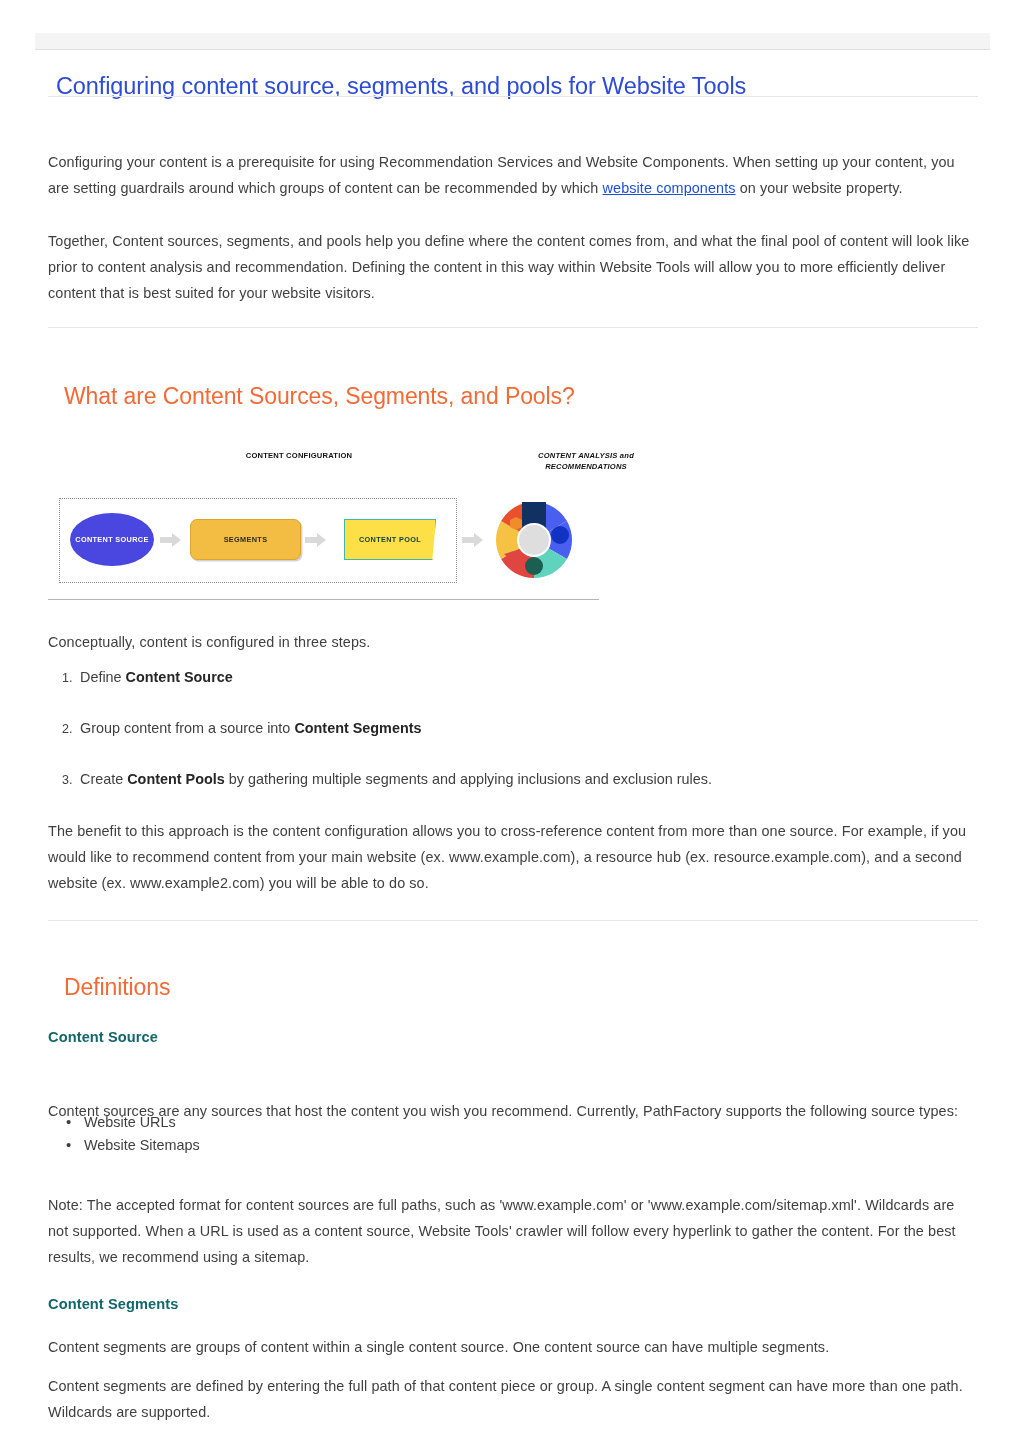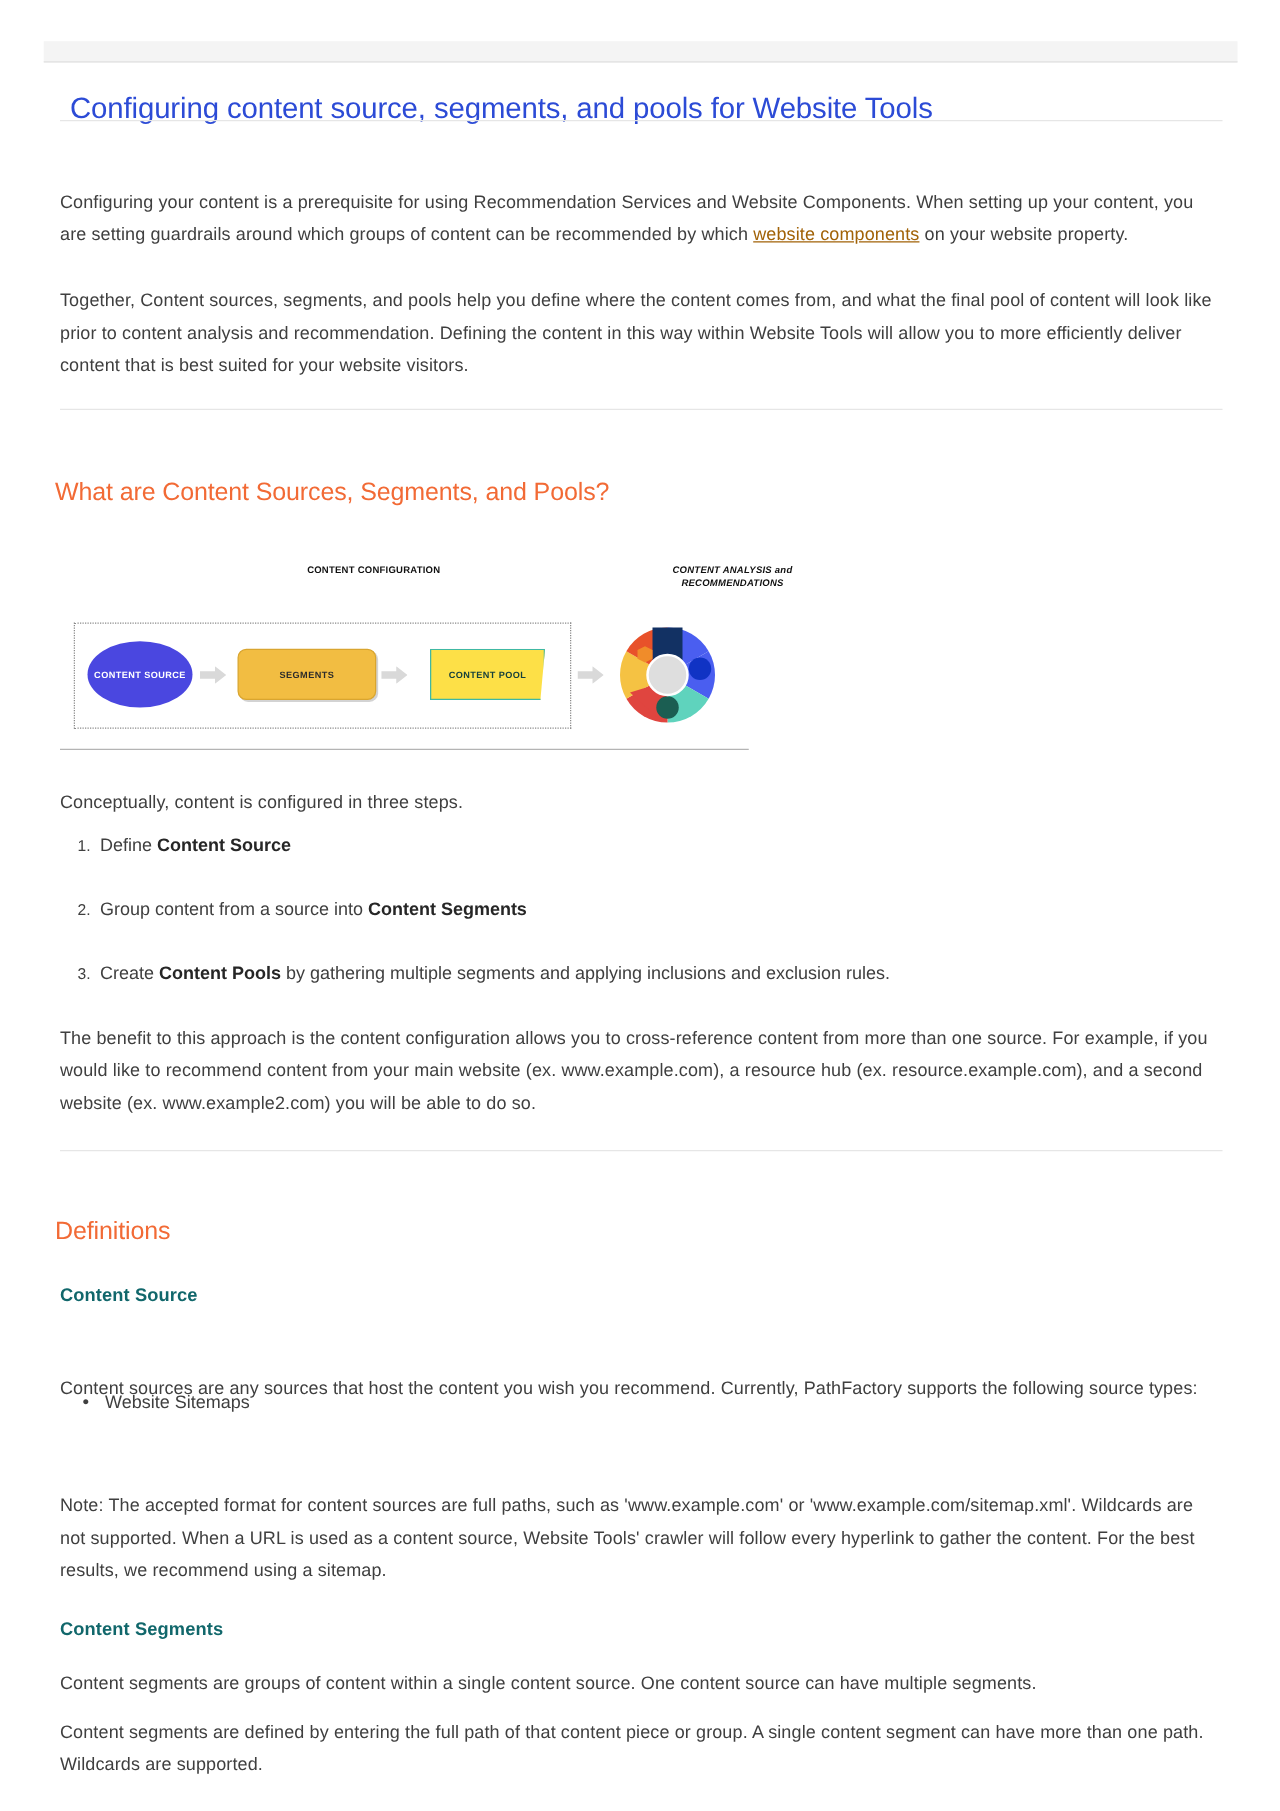--- a/index.html
+++ b/index.html
@@ -56,39 +56,39 @@
     position: absolute;
     width: 930px;
     left: 48px;
     font-size: 14.4px;
     line-height: 26px;
     color: #3f3f3f;
     font-weight: 400;
     letter-spacing: 0.1px;
   }
   a.inline-link {
-    color: #a16207;
+    color: #1d4ed8;
     text-decoration: underline;
   }
 
   
   .divider {
     position: absolute;
     left: 48px;
     width: 930px;
     height: 1px;
     background: #e6e6e6;
   }
 
   
   .section-heading {
     position: absolute;
-    left: 44px;
+    left: 64px;
     margin: 0;
-    font-size: 20px;
+    font-size: 23px;
     font-weight: 400;
     color: #f26a35;
     letter-spacing: -0.1px;
   }
 
   
   .sub-heading {
     position: absolute;
     left: 48px;
     margin: 0;
@@ -318,20 +318,21 @@
 
 <div class="divider" style="top:920px;"></div>
 
 <h2 class="section-heading" style="top:974px;">Definitions</h2>
 
 <h3 class="sub-heading" style="top:1029px;">Content Source</h3>
 
 <p class="body-text" style="top:1084px;">Content sources are any sources that host the content you wish you recommend. Currently, PathFactory supports the following source types:</p>
 
 <div class="ul-wrap" style="top:1111px;">
+  <div class="ul-item">Website URLs</div>
   <div class="ul-item">Website Sitemaps</div>
 </div>
 
 <p class="body-text" style="top:1178px;">Note: The accepted format for content sources are full paths, such as 'www.example.com' or 'www.example.com/sitemap.xml'. Wildcards are not supported. When a URL is used as a content source, Website Tools' crawler will follow every hyperlink to gather the content. For the best results, we recommend using a sitemap.</p>
 
 <h3 class="sub-heading" style="top:1296px;">Content Segments</h3>
 
 <p class="body-text" style="top:1320px;">Content segments are groups of content within a single content source. One content source can have multiple segments.</p>
 
 <p class="body-text" style="top:1359px;">Content segments are defined by entering the full path of that content piece or group. A single content segment can have more than one path. Wildcards are supported.</p>

